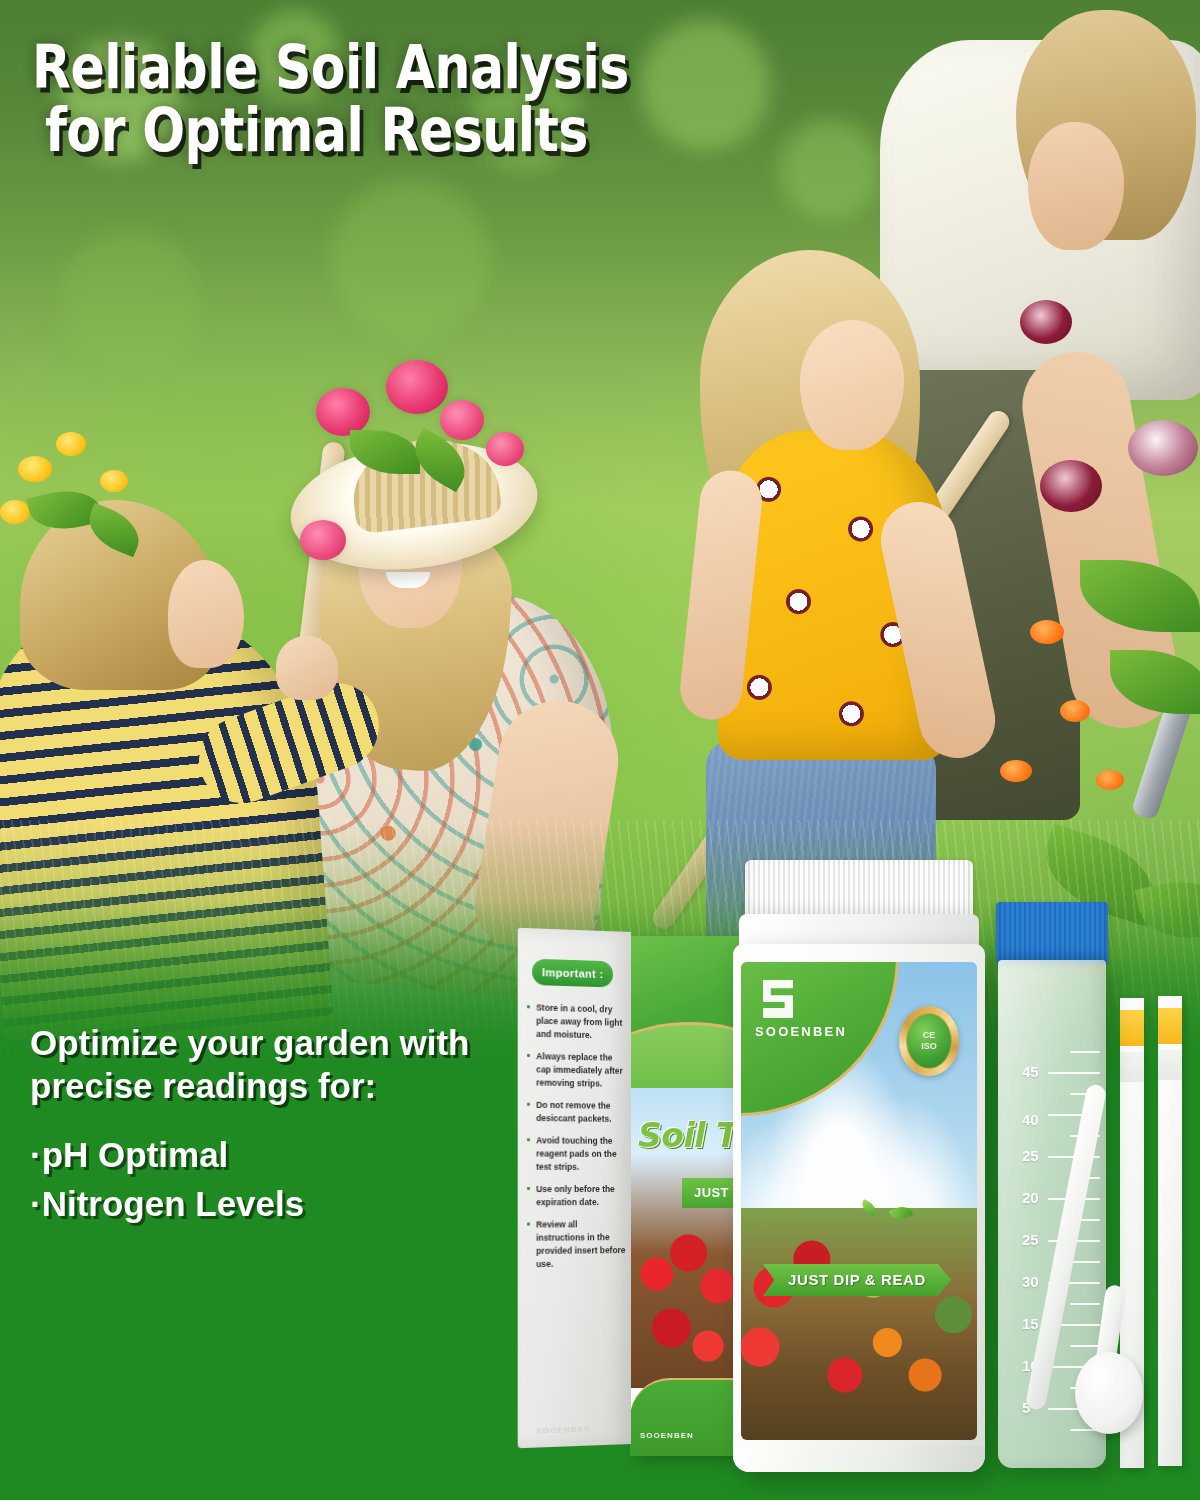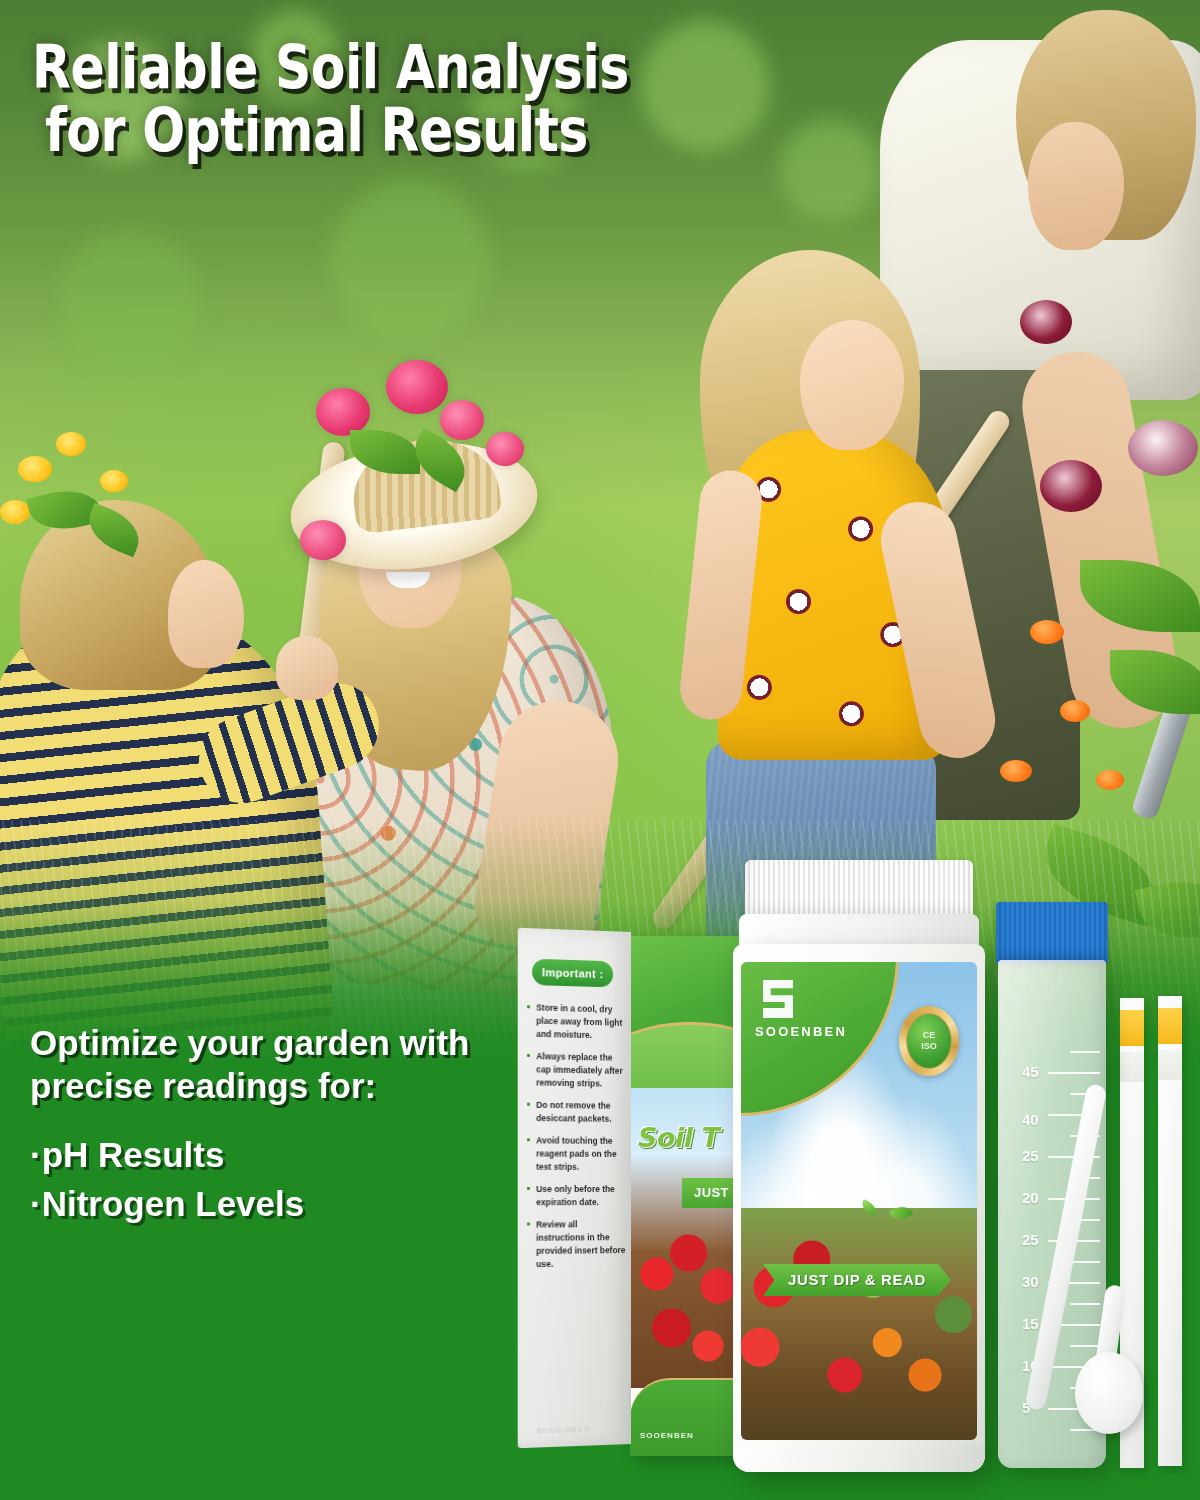--- a/index.html
+++ b/index.html
@@ -301,22 +301,22 @@
     position:absolute; left:0; top:152px; width:100%; height:300px;
     background:
       radial-gradient(circle at 22% 62%,#e8262c 0 16px,rgba(0,0,0,0) 17px),
       radial-gradient(circle at 48% 55%,#d41f26 0 18px,rgba(0,0,0,0) 19px),
       radial-gradient(circle at 72% 66%,#e52a30 0 17px,rgba(0,0,0,0) 18px),
       radial-gradient(circle at 34% 80%,#c81c22 0 19px,rgba(0,0,0,0) 20px),
       radial-gradient(circle at 64% 86%,#ef3a33 0 15px,rgba(0,0,0,0) 16px),
       linear-gradient(180deg,#bfe2f5 0%,#daeefb 22%,#8a5a33 55%,#6d4524 100%);
   }
   .bf-title {
-    position:absolute; left:8px; top:186px; width:110px; color:#7dc242;
-    font-size:27px; font-weight:700; font-style:italic;
+    position:absolute; left:8px; top:180px; width:110px; color:#7dc242;
+    font-size:33px; font-weight:700; font-style:italic;
     text-shadow:1px 1px 0 #fff, 2px 2px 0 #4a8b22, -1px -1px 0 #fff;
     font-family:"DejaVu Sans", sans-serif; letter-spacing:-.5px;
   }
   .bf-banner {
     position:absolute; left:52px; top:242px; width:96px; height:30px;
     background:linear-gradient(180deg,#6ec244,#49a52f);
     color:#fff; font-size:13px; font-weight:700; line-height:30px;
     padding-left:12px; letter-spacing:.4px;
     clip-path:polygon(0 0,86% 0,100% 50%,86% 100%,0 100%);
   }
@@ -580,21 +580,21 @@
     <div class="l1">Reliable Soil Analysis</div>
     <div class="l2">for Optimal Results</div>
   </div>
 
   <div class="copy">
     <div class="lead">
       <div>Optimize your garden with</div>
       <div>precise readings for:</div>
     </div>
     <div class="bullets">
-      <div class="b">·pH Results</div>
+      <div class="b">·pH Optimal</div>
       <div class="b">·Nitrogen Levels</div>
     </div>
   </div>
 
   <div class="product">
 
     <div class="box">
 
       <div class="box-front">
         <div class="bf-top"></div>

